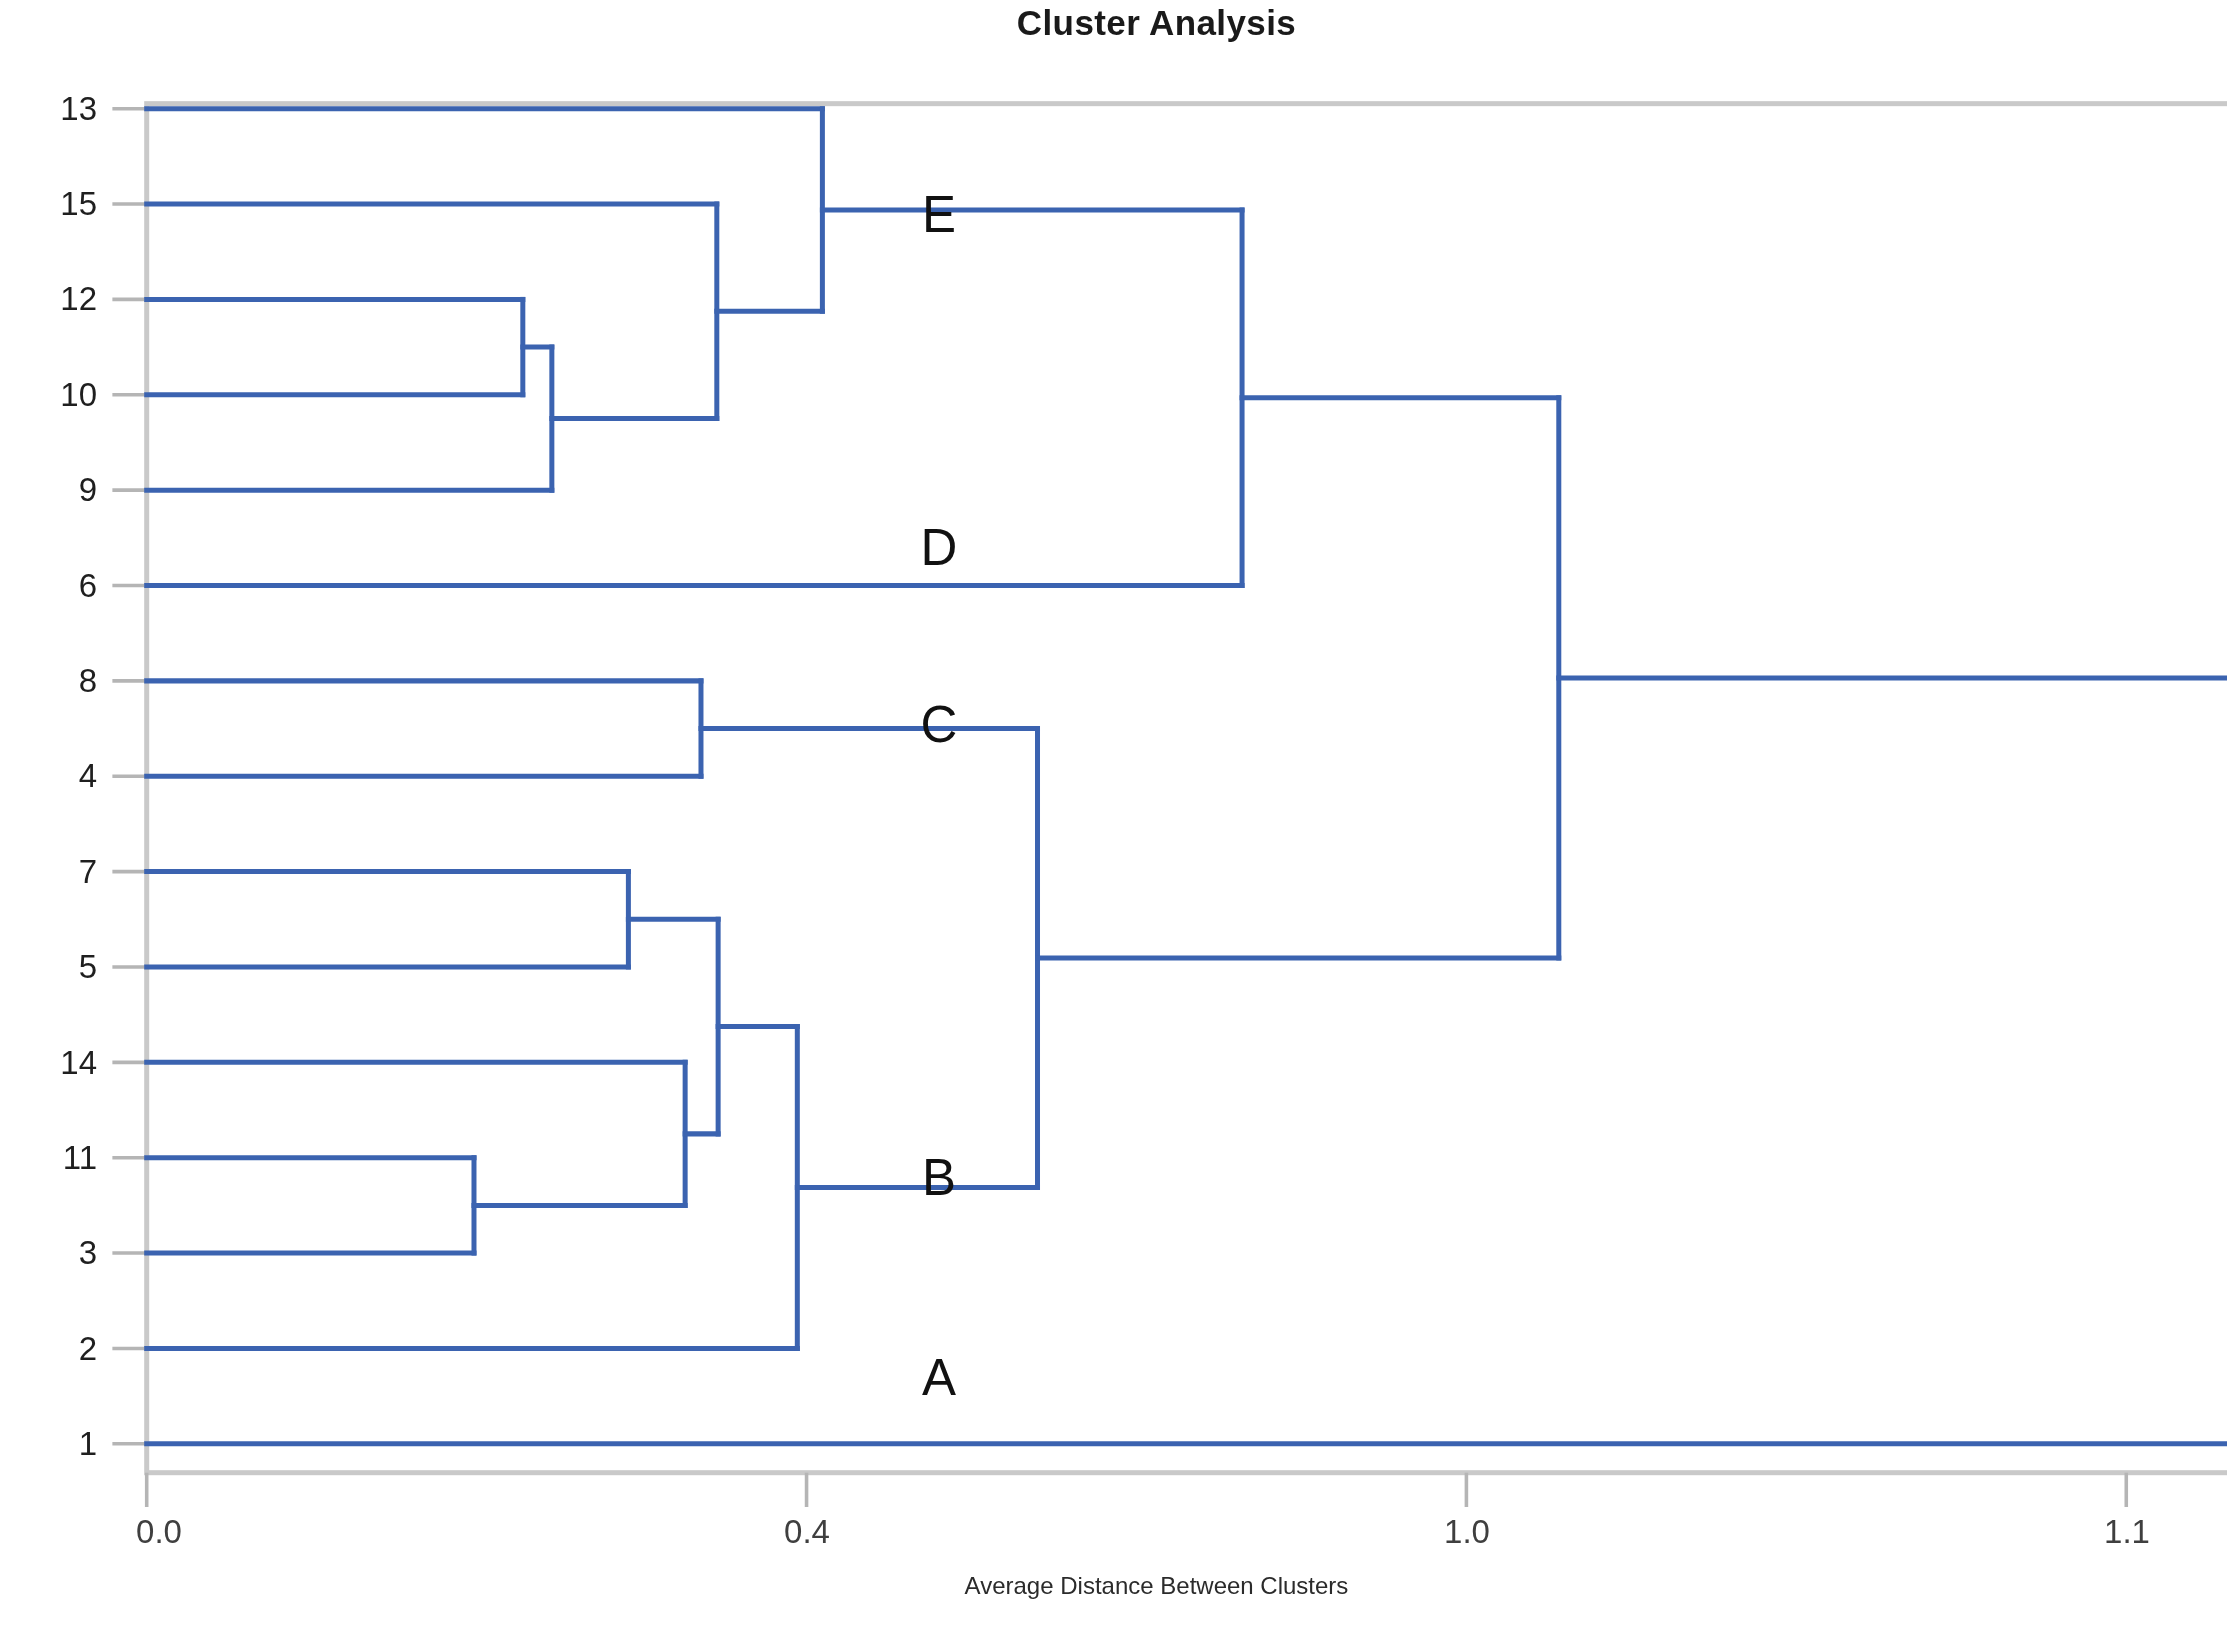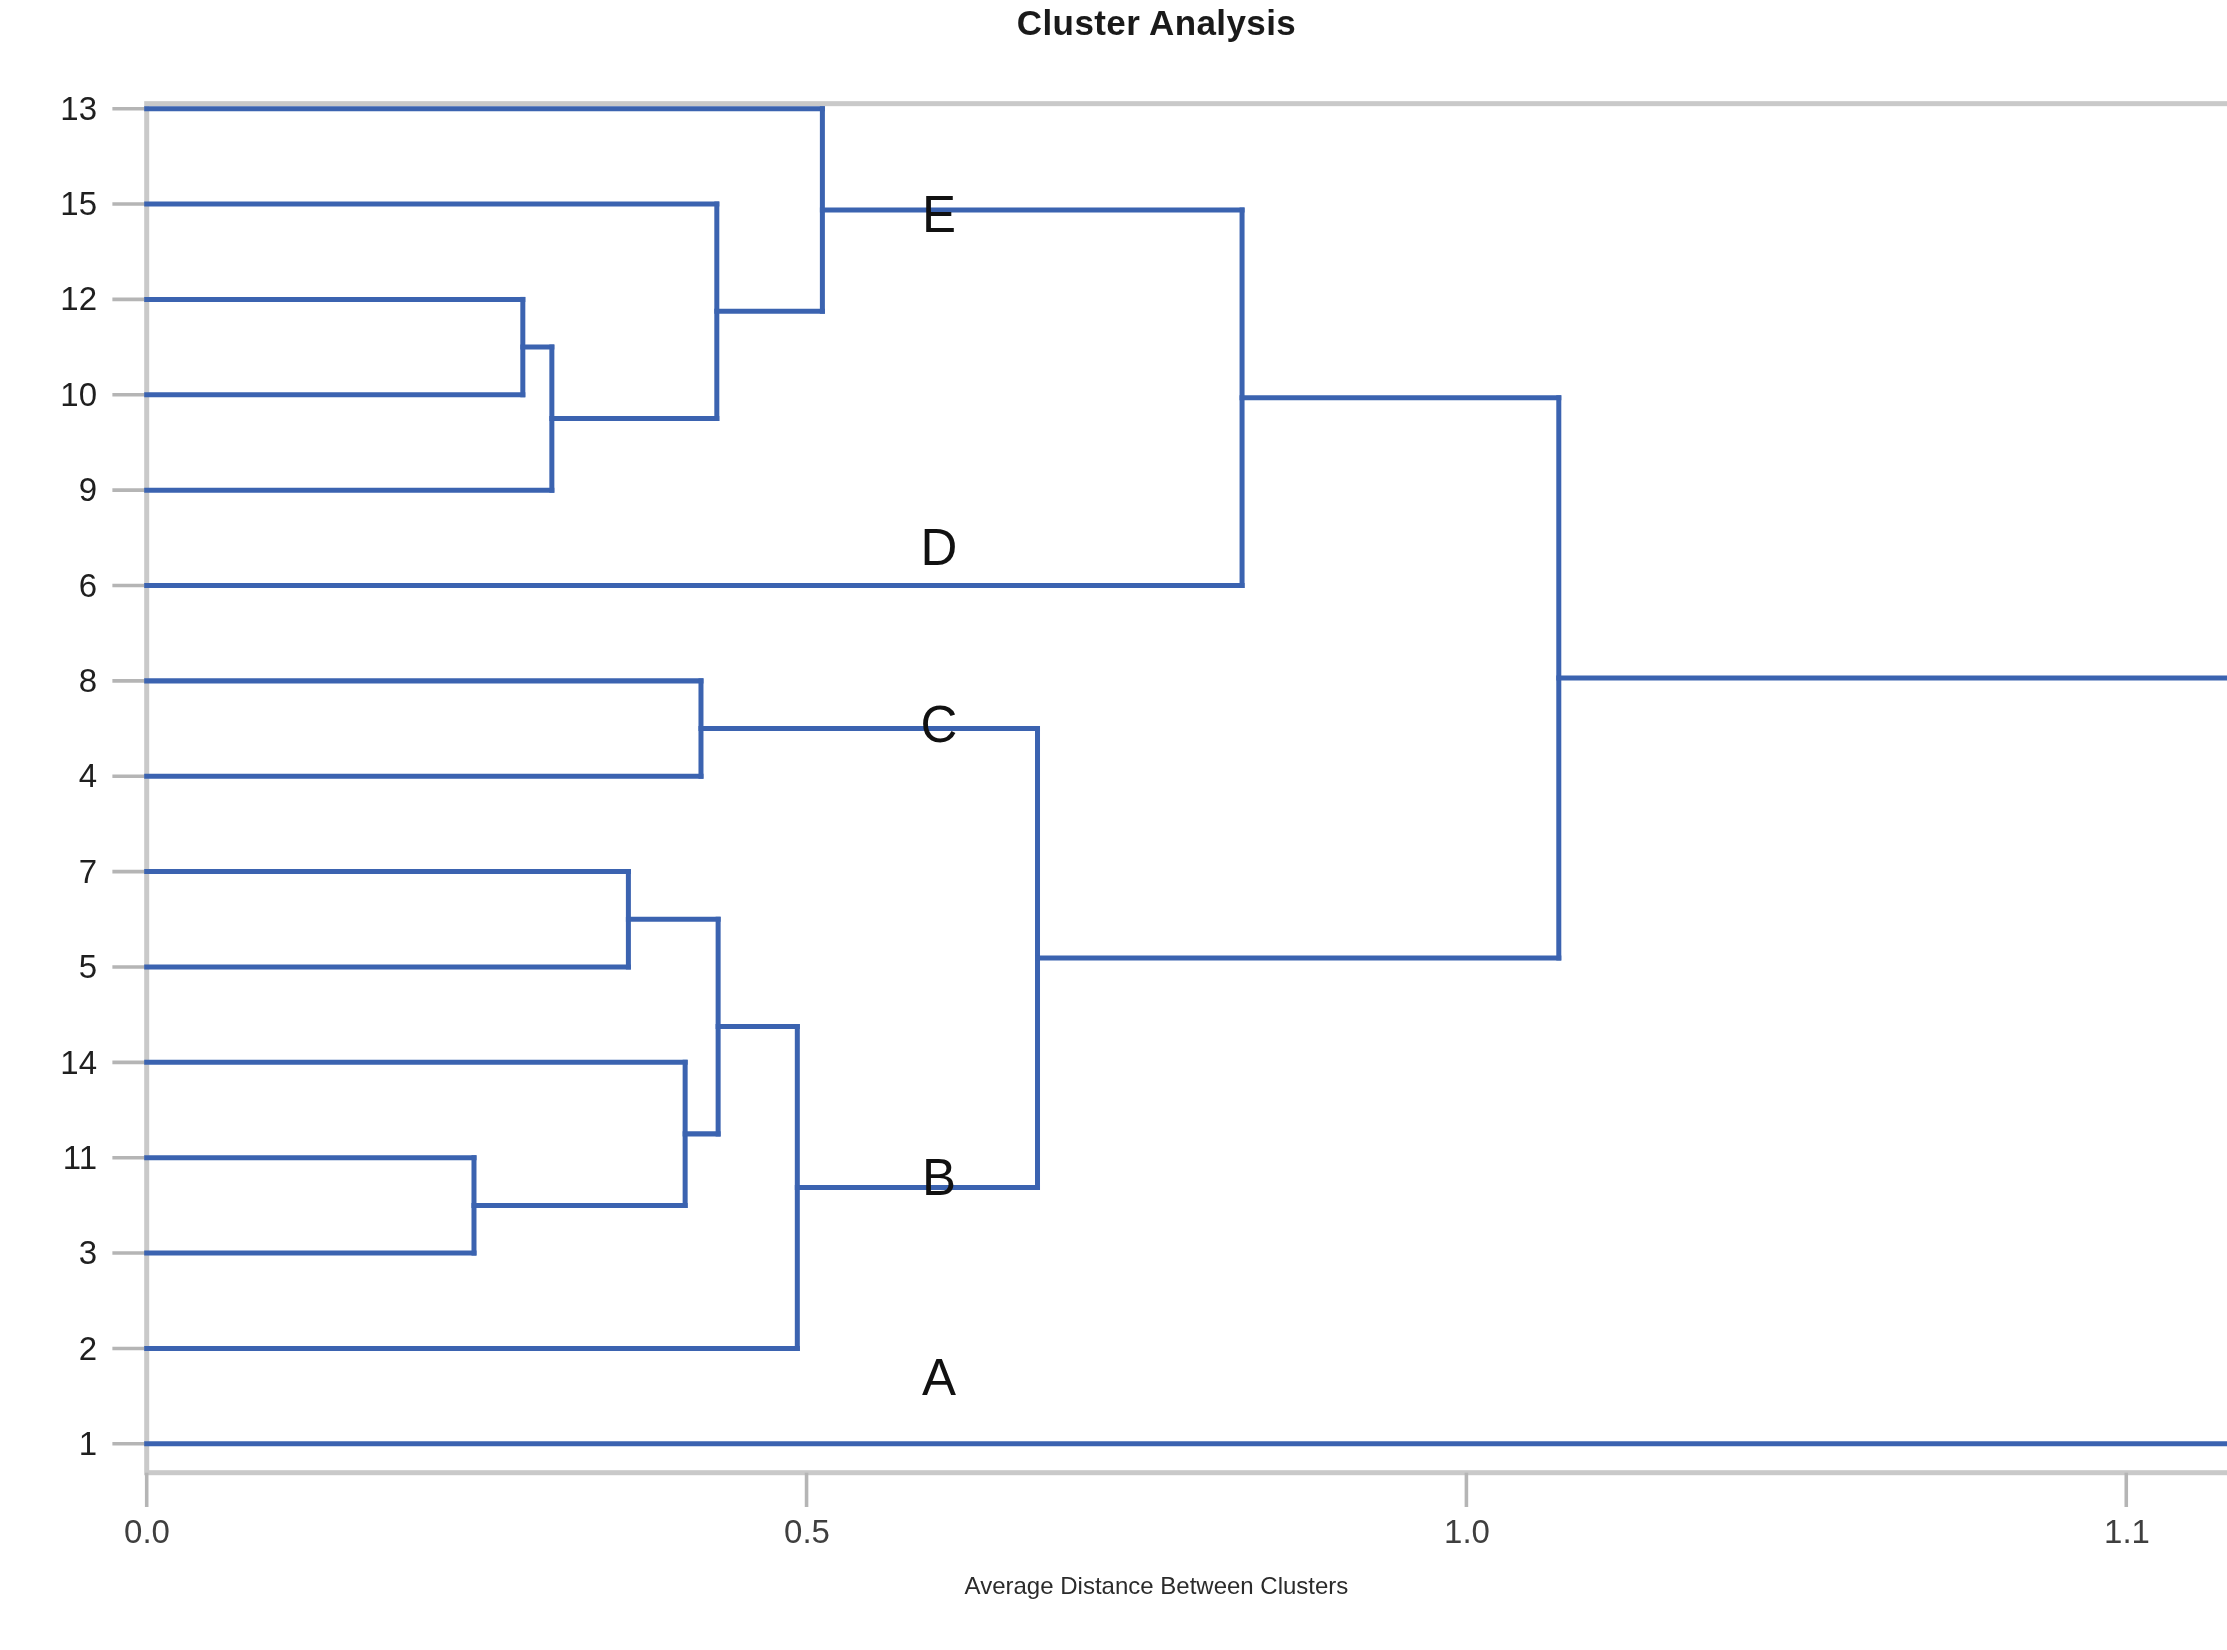--- a/index.html
+++ b/index.html
@@ -119,22 +119,22 @@
       <div class="leaf-label" style="left: -25px; top: 776px;">4</div>
       <div class="leaf-label" style="left: -25px; top: 872px;">7</div>
       <div class="leaf-label" style="left: -25px; top: 967px;">5</div>
       <div class="leaf-label" style="left: -25px; top: 1063px;">14</div>
       <div class="leaf-label" style="left: -25px; top: 1158px;">11</div>
       <div class="leaf-label" style="left: -25px; top: 1253px;">3</div>
       <div class="leaf-label" style="left: -25px; top: 1349px;">2</div>
       <div class="leaf-label" style="left: -25px; top: 1444px;">1</div>
     </div>
   <div id="tick-labels">
-      <div class="axis-tick-label" style="left: 104px; top: 1513px;">0.0</div>
-      <div class="axis-tick-label" style="left: 764px; top: 1513px;">0.5</div>
+      <div class="axis-tick-label" style="left: 116px; top: 1513px;">0.0</div>
+      <div class="axis-tick-label" style="left: 764px; top: 1513px;">0.4</div>
       <div class="axis-tick-label" style="left: 1424px; top: 1513px;">1.0</div>
       <div class="axis-tick-label" style="left: 2084px; top: 1513px;">1.1</div>
     </div>
   <div id="cluster-labels">
       <div class="cluster-label" style="left: 896px; top: 214px;">E</div>
       <div class="cluster-label" style="left: 896px; top: 547px;">D</div>
       <div class="cluster-label" style="left: 896px; top: 724px;">C</div>
       <div class="cluster-label" style="left: 896px; top: 1177px;">B</div>
       <div class="cluster-label" style="left: 896px; top: 1377px;">A</div>
     </div>

